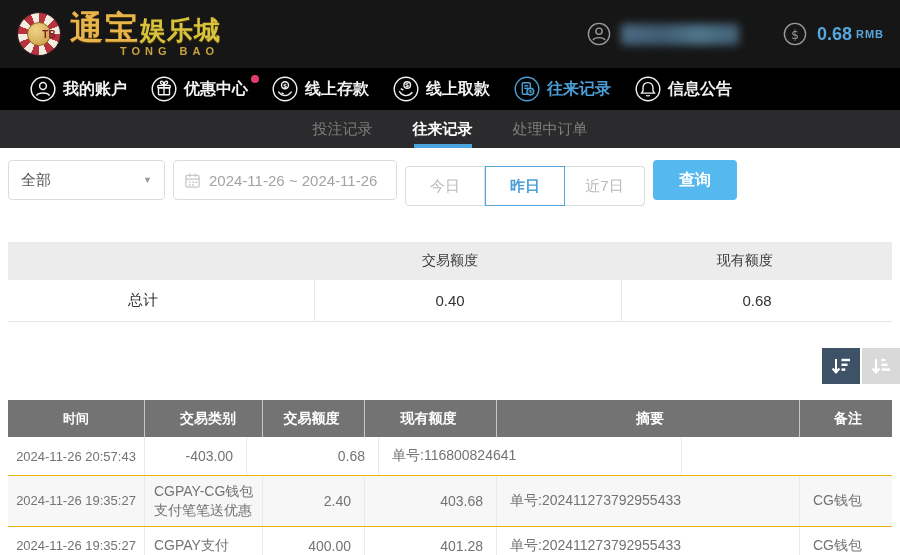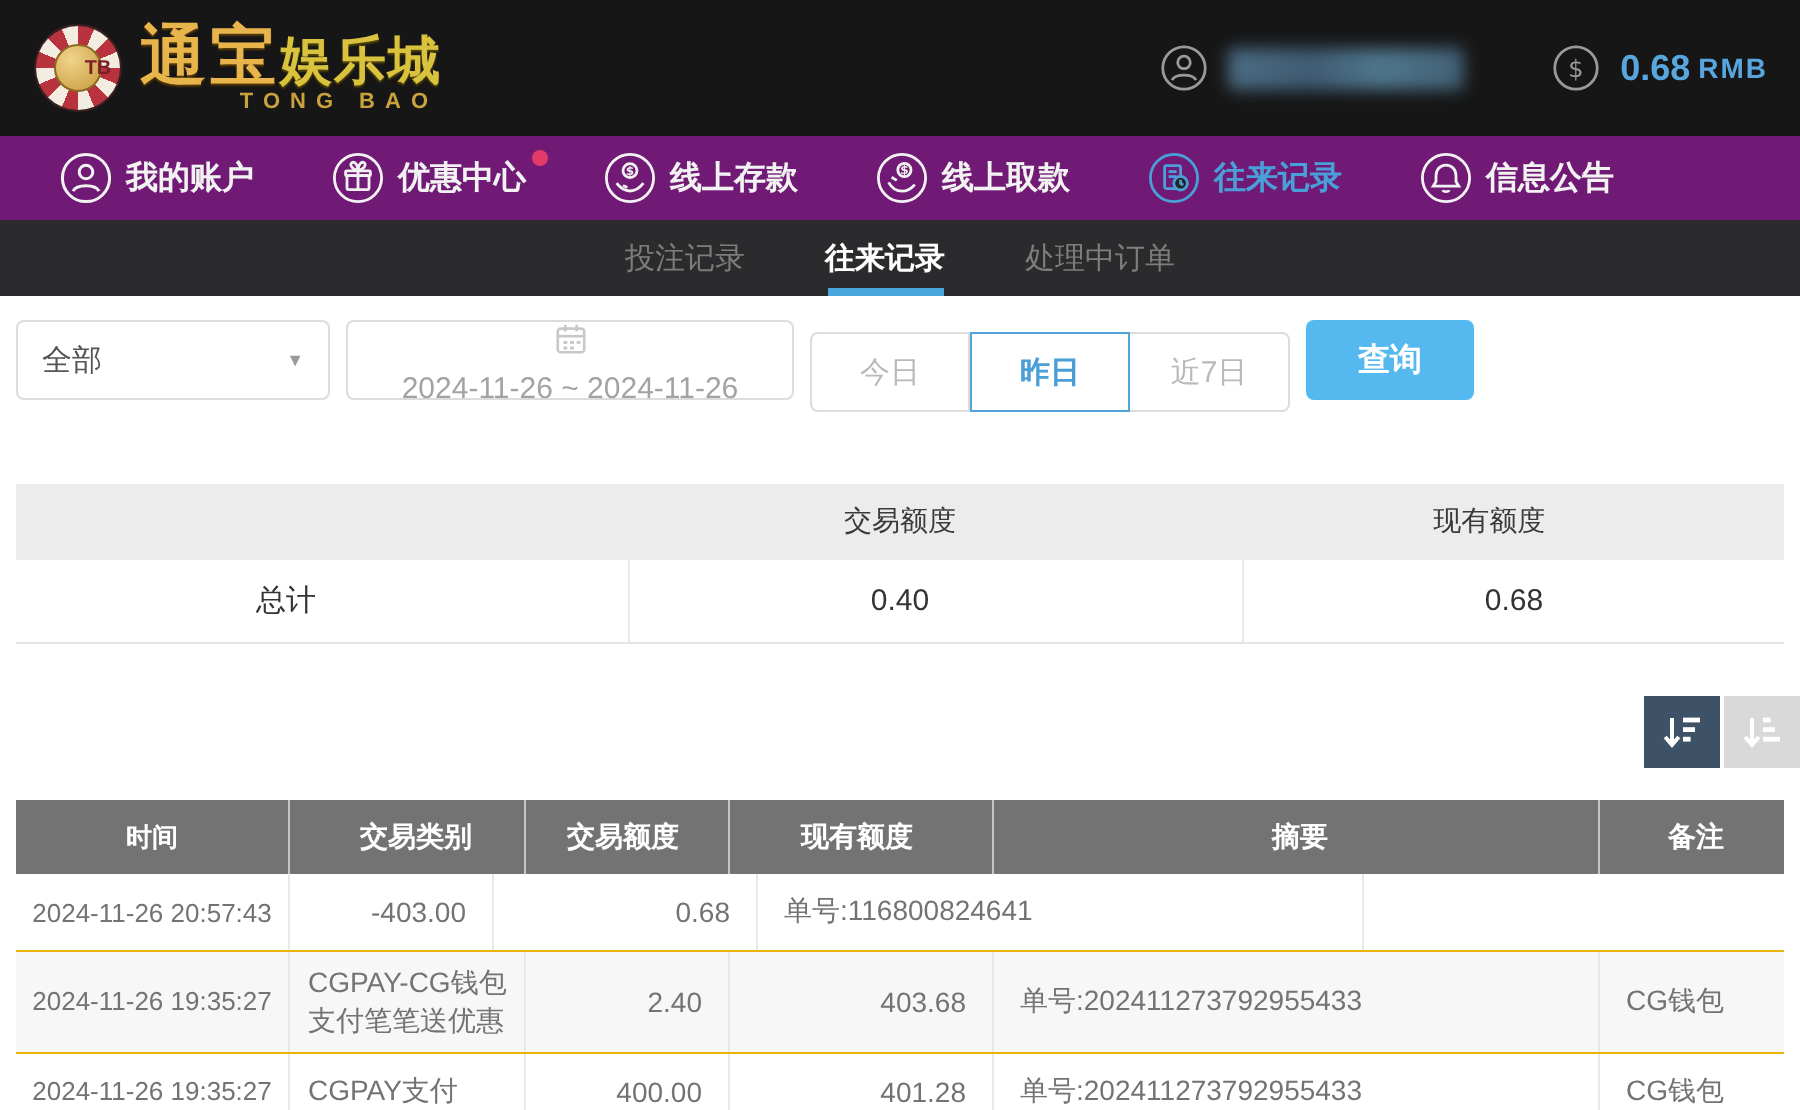--- a/index.html
+++ b/index.html
@@ -19,40 +19,40 @@
   .logo-cn { display:flex; align-items:flex-end; }
   .logo-cn-a { font-size:33px; font-weight:bold; color:#e8b44c; text-shadow:0 1px 1px #5a3c08; letter-spacing:2px; }
   .logo-cn-b { font-size:26px; font-weight:bold; color:#d9c23e; text-shadow:0 1px 1px #5a4a08; letter-spacing:1px; margin-bottom:1px; }
   .logo-en { font-size:11px; font-weight:bold; color:#c8a23c; letter-spacing:5px; align-self:flex-end; margin-top:2px; margin-right:2px; }
   .top-right { display:flex; align-items:center; }
   .icon-svg { display:inline-flex; }
   .user-blur { width:118px; height:21px; margin:0 44px 0 10px; border-radius:3px;
           background:linear-gradient(90deg,#51758e 0%,#45647e 35%,#558099 65%,#47687f 100%);
           filter:blur(4px); opacity:.9; }
   .balance-amt { color:#58a6de; font-size:18px; font-weight:bold; margin-left:10px; }
-  .balance-cur { color:#58a6de; font-size:14px; font-weight:bold; margin-left:4px; letter-spacing:1px; }
-
-  
-  .mainnav { height:42px; background:#701a75; display:flex; align-items:center; padding-left:30px; gap:39px; }
+  .balance-cur { color:#58a6de; font-size:11px; font-weight:bold; margin-left:4px; letter-spacing:1px; }
+
+  
+  .mainnav { height:42px; background:#000000; display:flex; align-items:center; padding-left:30px; gap:24px; }
   .nav-item { display:flex; align-items:center; gap:7px; color:#f2f2f2; font-size:16px; font-weight:bold; cursor:pointer; position:relative; }
   .nav-item.active { color:#4a9fd8; }
   .nav-label { position:relative; white-space:nowrap; }
   .red-dot { position:absolute; top:-4px; right:-11px; width:8px; height:8px; border-radius:50%; background:#e23b69; }
 
   
   .subtabs { height:38px; background:#2b2b2d; display:flex; align-items:stretch; justify-content:center; gap:40px; }
   .subtab { display:flex; align-items:center; color:#7d7d7d; font-size:15px; cursor:pointer; position:relative; }
   .subtab.active { color:#ffffff; font-weight:bold; }
   .subtab-underline { position:absolute; left:50%; transform:translateX(-50%); bottom:0; width:58px; height:4px; background:#4aa4dd; }
 
   
   .filter-row { display:flex; align-items:center; margin:12px 8px 0 8px; gap:8px; height:40px; }
   .type-select { width:157px; height:40px; border:1px solid #dcdcdc; border-radius:4px; display:flex; align-items:center; justify-content:space-between; padding:0 12px; color:#555; font-size:15px; background:#fff; cursor:pointer; }
   .select-arrow { color:#999; font-size:9px; }
-  .date-input { width:224px; height:40px; border:1px solid #dcdcdc; border-radius:4px; display:flex; align-items:center; gap:8px; padding:0 10px; color:#a3a3a3; font-size:15px; background:#fff; cursor:pointer; white-space:nowrap;flex-direction:column; }
+  .date-input { width:224px; height:40px; border:1px solid #dcdcdc; border-radius:4px; display:flex; align-items:center; gap:8px; padding:0 10px; color:#a3a3a3; font-size:15px; background:#fff; cursor:pointer; white-space:nowrap; }
   .range-group { display:flex; height:28px; }
   .range-btn { width:80px; height:40px; background:#fff; border:1px solid #dcdcdc; border-left-width:0; color:#b9b9b9; font-size:15px; display:flex; align-items:center; justify-content:center; cursor:pointer; }
   .range-btn:first-child { border-left-width:1px; border-radius:4px 0 0 4px; }
   .range-btn:last-child { border-radius:0 4px 4px 0; }
   .range-btn.active { border:1px solid #53a4d8; color:#4a9fd8; font-weight:bold; }
   .search-btn { width:84px; height:40px; background:#55b8ee; border:none; border-radius:4px; color:#fff; font-size:16px; font-weight:bold; cursor:pointer; font-family:inherit; }
 
   
   .summary { margin:42px 8px 0 8px; }
   .summary-head { display:flex; height:38px; background:#ececec; }

